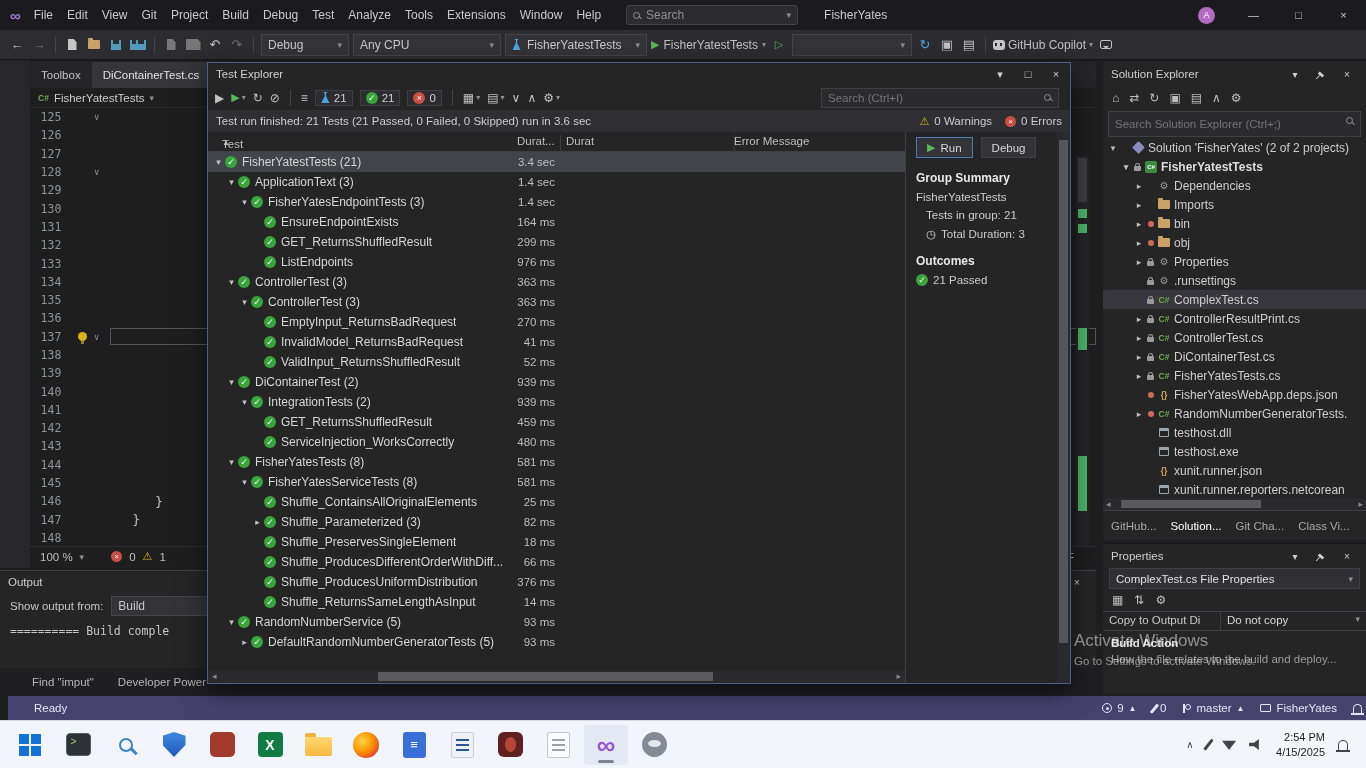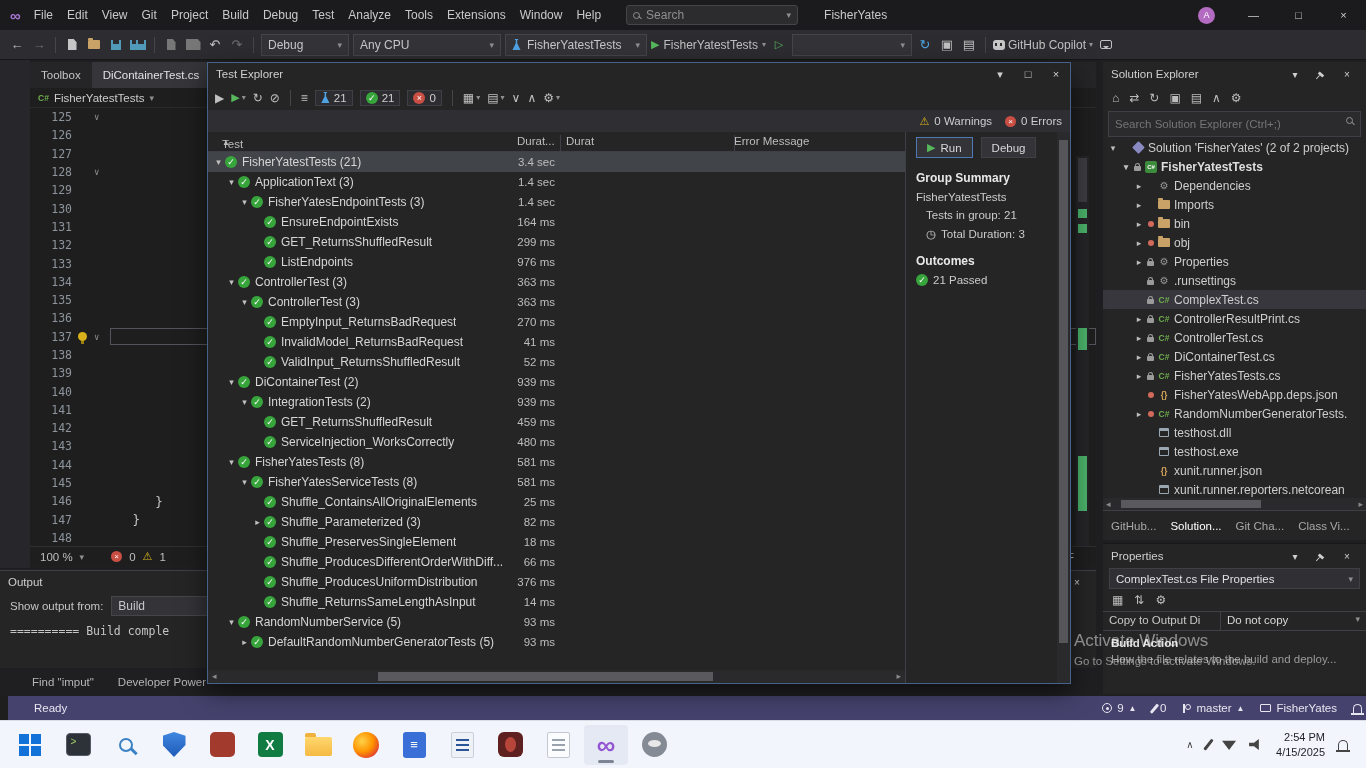--- a/index.html
+++ b/index.html
@@ -44,21 +44,21 @@
 .leftdock{position:absolute;left:0;top:0;width:30px;height:508px;background:#27272b}
 .edstrip{position:absolute;left:30px;top:2px;width:1066px;height:506px}
 .tabsrow{height:26px;background:#252528;display:flex}
 .tab{height:26px;padding:0 11px;display:flex;align-items:center;color:#9a9a9a;font-size:11.5px}
 .tab.toolbox{color:#c5c5c5}
 .tab.active{background:#35353a;color:#e2e2e2}
 .bcrow{height:20px;background:#1e1e1e;display:flex;align-items:center;padding-left:8px;gap:5px;border-bottom:1px solid #2a2a2c;font-size:11.5px}
 .ic-cs{color:#6fae4e;font-weight:bold;font-size:8.5px}
 .edbody{position:relative;height:438px;background:#1e1e1e;overflow:hidden}
 .eline{display:flex;align-items:center;height:18.3px;font-family:"DejaVu Sans Mono",monospace}
-.lnum{width:46px;text-align:right;color:#8d949c;font-size:11.5px;padding-right:4px;flex:none}
+.lnum{width:46px;text-align:center;color:#8d949c;font-size:11.5px;padding-right:4px;flex:none}
 .lmargin{width:34px;display:flex;align-items:center;flex:none}
 .bulb{width:9px;height:9px;border-radius:50%;background:#d9b11a;position:relative;margin-left:2px}
 .bulb::after{content:'';position:absolute;left:3px;bottom:-3px;width:3px;height:3px;background:#9c8012}
 .bulbspace{width:11px}
 .foldchev{color:#8a8f94;font-size:9px;margin-left:7px}
 .lcode{font-size:12.5px;color:#c8c8c8;white-space:pre}
 .lcode.boxed{border:1px solid #54545c;flex:1;height:17px}
 .scrollmap{position:absolute;left:1046px;top:48px;width:13px;height:438px;background:#252528}
 .scrollmap .thumbv{position:absolute;left:2px;top:2px;width:9px;height:44px;background:#3d3d42}
 .smark{position:absolute;left:2px;width:9px;background:#4bb36b}
@@ -570,22 +570,27 @@
       <span class="teicon">
           <span>▤</span>
           <span class="dd">▾</span>
         </span>
       <span class="teicon">∨</span>
       <span class="teicon">∧</span>
       <span class="teicon">
           <span>⚙</span>
           <span class="dd">▾</span>
         </span>
+      <div class="tesearch">
+        <input placeholder="Search (Ctrl+I)" style="">
+        <span class="mag"></span>
+      </div>
     </div>
     <div class="testatus">
+      <span>Test run finished: 21 Tests (21 Passed, 0 Failed, 0 Skipped) run in 3.6 sec</span>
       <span class="spacer"></span>
       <span class="warnic">⚠</span>
       <span>0 Warnings</span>
       <span class="errdot" style="margin-left:8px">×</span>
       <span>0 Errors</span>
     </div>
     <div class="tebody">
       <div class="tecoll">
         <div class="tehead">
           <span style="left:14px">

